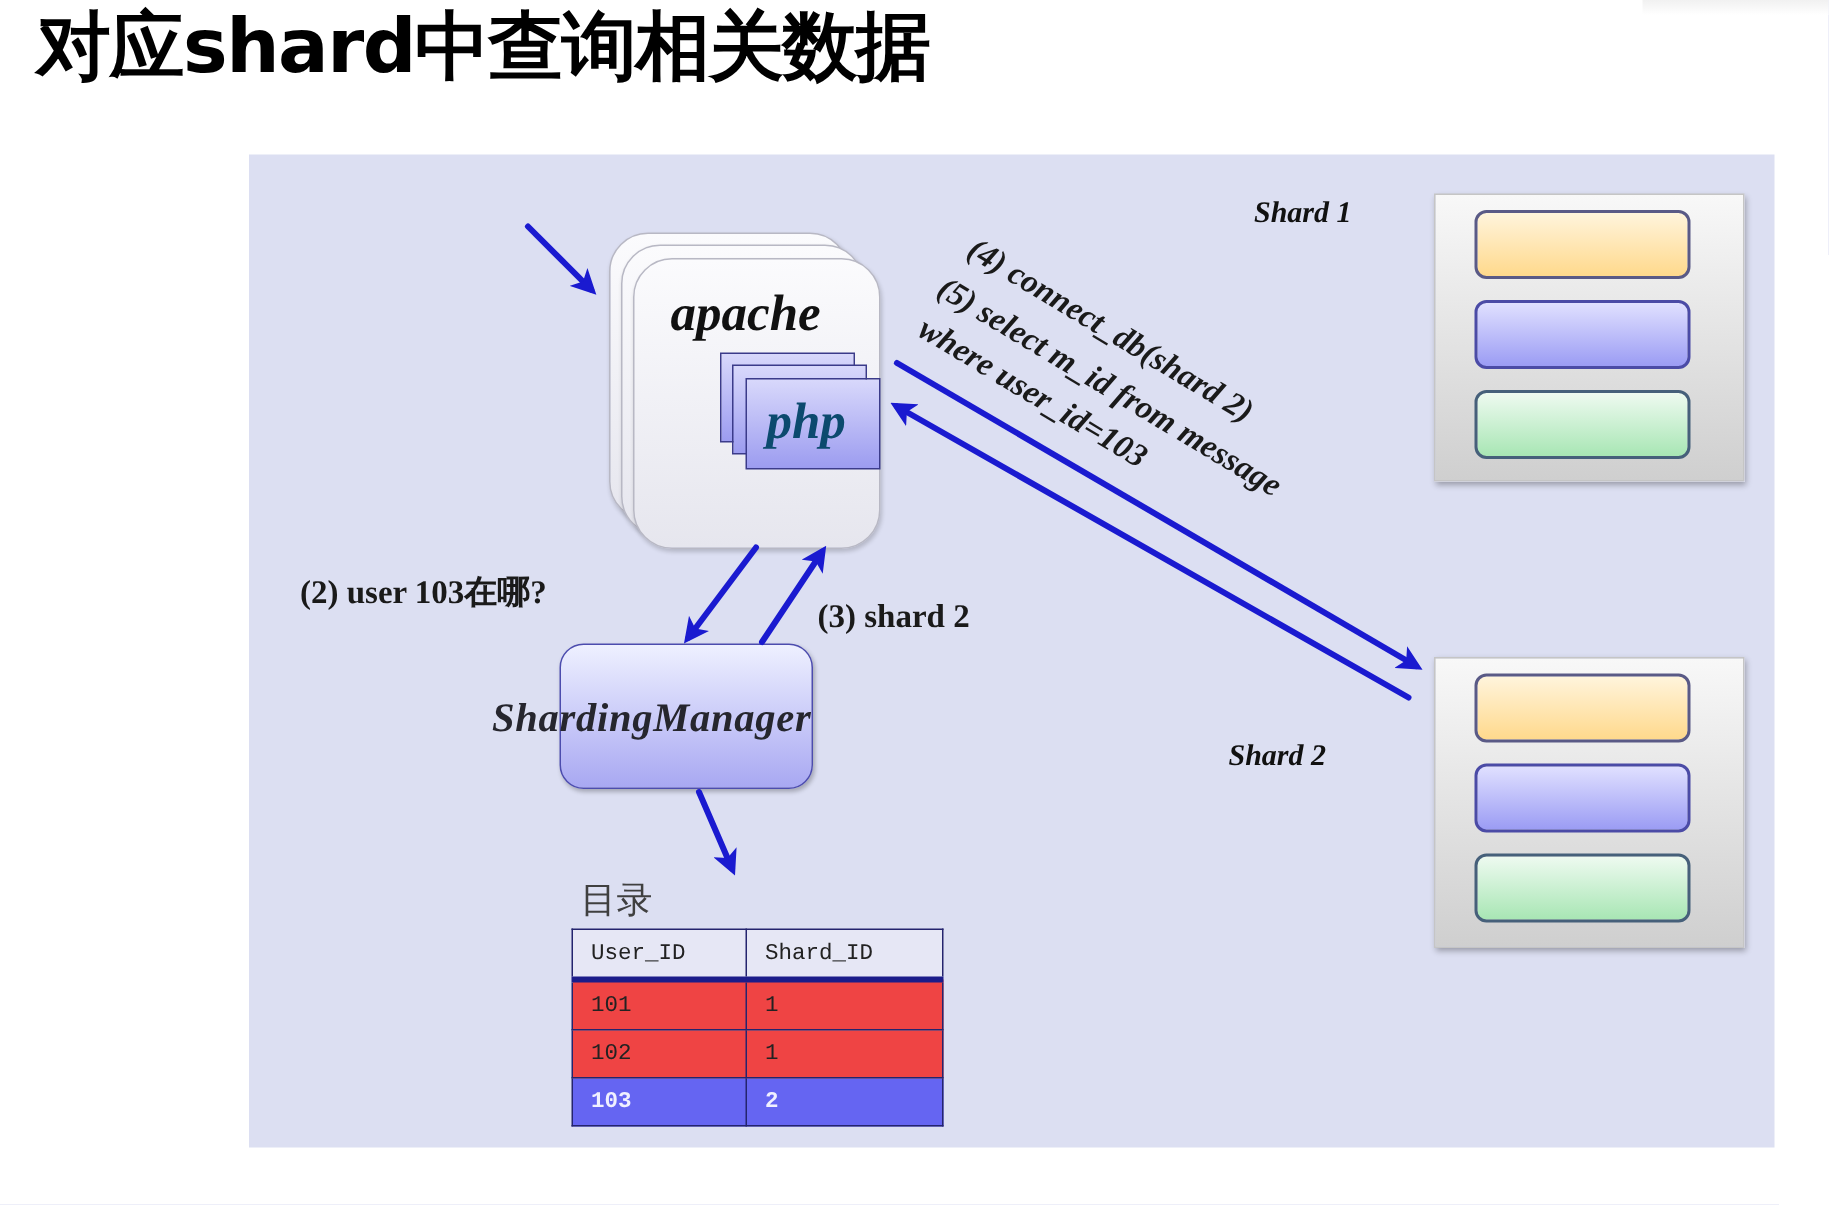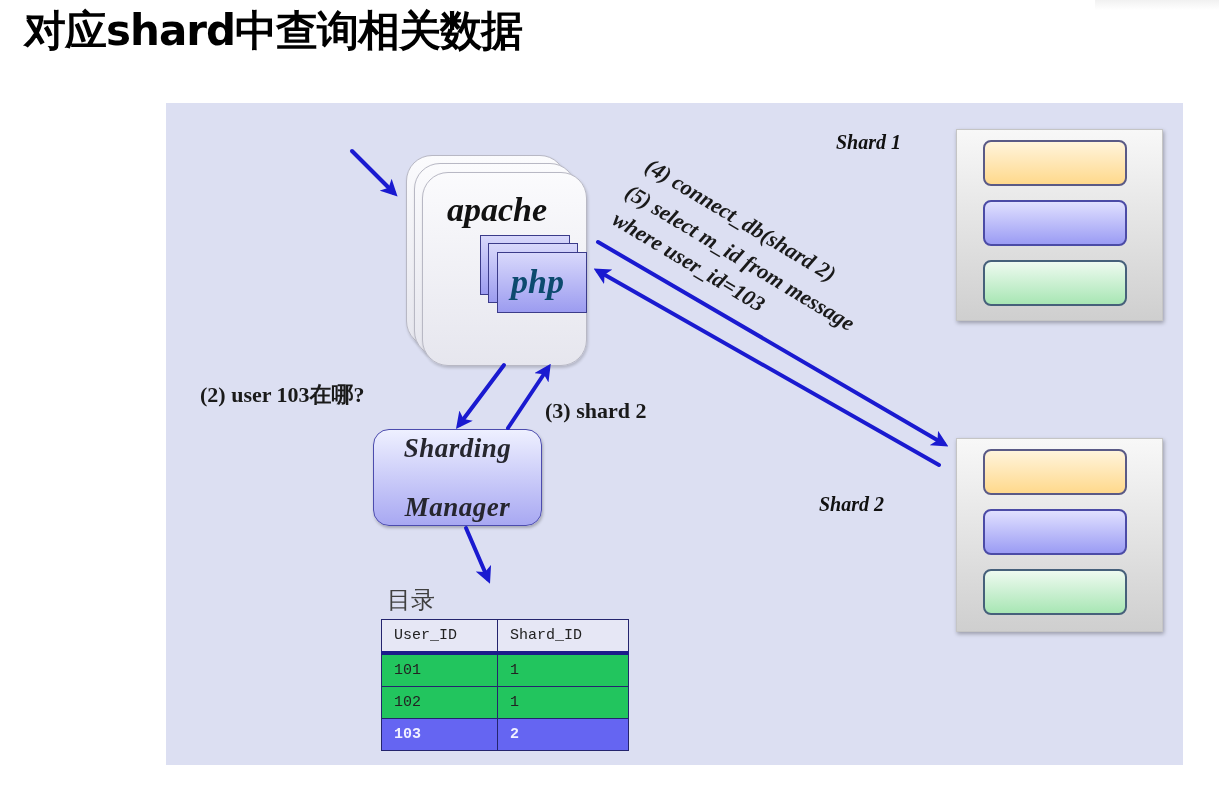--- a/index.html
+++ b/index.html
@@ -6,21 +6,21 @@
   body {
     width: 1219px; height: 803px; background: #ffffff; position: relative; overflow: hidden;
     font-family: "DejaVu Sans", sans-serif;
   }
   .top-fade {
     position: absolute; left: 1095px; top: 0; width: 124px; height: 10px;
     background: linear-gradient(#f1f1f1, #ffffff);
   }
   .page-title {
     position: absolute; left: 24px; top: 0px; margin: 0;
-    font-family: "DejaVu Sans", sans-serif; font-weight: bold; font-size: 42px;
+    font-family: "DejaVu Sans", sans-serif; font-weight: bold; font-size: 50px;
     line-height: 62px; color: #000; letter-spacing: -1px;
   }
   .panel {
     position: absolute; left: 166px; top: 103px; width: 1017px; height: 662px;
     background: #dcdff2;
   }
   .step {
     position: absolute; font-family: "Liberation Serif", "DejaVu Serif", serif;
     font-weight: bold; font-size: 22px; color: #1a1a1a; white-space: nowrap;
   }
@@ -46,21 +46,21 @@
     font-family: "Liberation Serif", serif; font-style: italic; font-weight: bold;
     font-size: 34px; color: #0c4a6e;
   }
 
   
   .sm-box {
     position: absolute; left: 207px; top: 326px; width: 167px; height: 95px;
     border-radius: 16px; border: 1.5px solid #4c4cae;
     background: linear-gradient(#eef0ff, #a8a8f2);
     box-shadow: 1px 2px 3px rgba(0,0,0,0.25);
-    display: flex; flex-direction: column; align-items: center; justify-content: space-between;
+    display: flex; flex-direction: row; align-items: center; justify-content: flex-end;
   }
   .sm-box span {
     font-family: "Liberation Serif", serif; font-style: italic; font-weight: bold;
     font-size: 27px; color: #26262e; line-height: 36px; letter-spacing: 0.5px;
   }
 
   
   .shard-label {
     position: absolute; font-family: "Liberation Serif", serif; font-style: italic;
     font-weight: bold; font-size: 20px; color: #111;
@@ -85,21 +85,21 @@
     font-family: "DejaVu Sans", sans-serif; font-size: 24px; color: #404040;
   }
   table.dir {
     position: absolute; left: 215px; top: 516px; border-collapse: collapse;
     font-family: Liberation Mono, monospace; font-size: 15px; color: #222; padding-left: 12px;
   }
   table.dir th, table.dir td {
     border: 1.5px solid #24246e; height: 31px; padding: 0 0 0 12px; text-align: left; font-weight: normal;
   }
   table.dir th { border-bottom: 4px solid #1c1c8a; background: #e6e7f5; }
-  table.dir td { background: #22c55e; }
+  table.dir td { background: #ef4444; }
   table.dir .c1 { width: 103px; }
   table.dir .c2 { width: 118px; }
   table.dir tr.hl td { background: #6565f2; color: #f0f0ff; font-weight: bold; }
 </style>
 </head>
 <body>
 
 <div class="top-fade"></div>
 
 <h1 class="page-title">对应shard中查询相关数据</h1>

